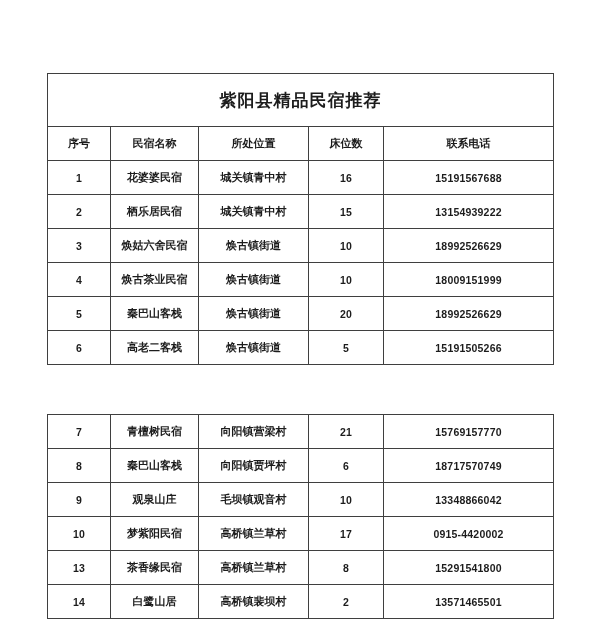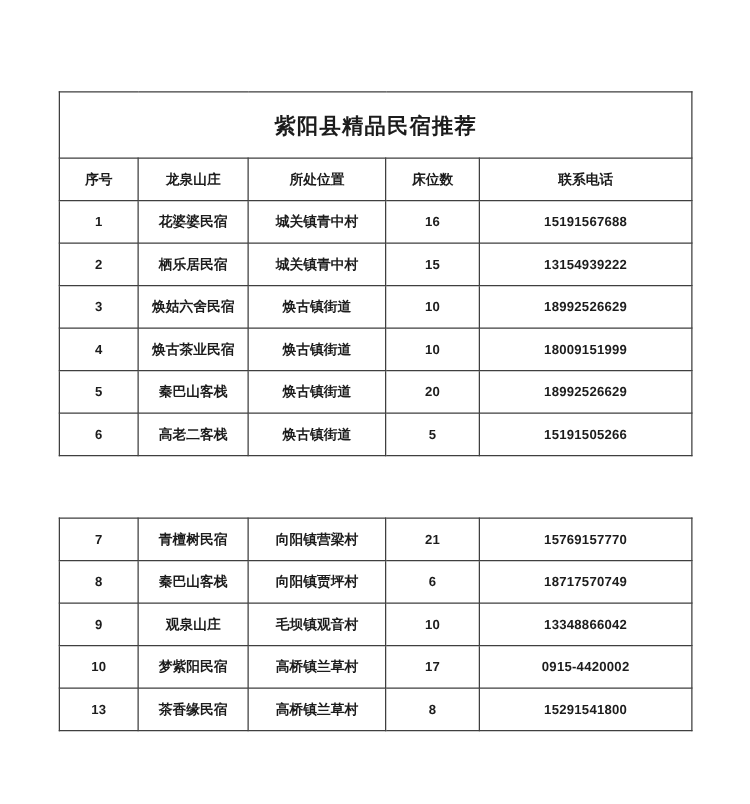--- a/index.html
+++ b/index.html
@@ -82,21 +82,21 @@
         <col class="c-loc">
         <col class="c-beds">
         <col class="c-phone">
     </colgroup>
     <thead>
       <tr>
         <td class="title-cell" colspan="5">紫阳县精品民宿推荐</td>
       </tr>
       <tr class="header-row">
         <th>序号</th>
-        <th>龙泉山庄</th>
+        <th>民宿名称</th>
         <th>所处位置</th>
         <th>床位数</th>
         <th>联系电话</th>
       </tr>
     </thead>
     <tbody>
         <tr>
           <td class="num">1</td>
           <td class="cn">花婆婆民宿</td>
           <td class="cn">城关镇青中村</td>
@@ -180,16 +180,23 @@
           <td class="num">17</td>
           <td class="num">0915-4420002</td>
         </tr>
         <tr>
           <td class="num">13</td>
           <td class="cn">茶香缘民宿</td>
           <td class="cn">高桥镇兰草村</td>
           <td class="num">8</td>
           <td class="num">15291541800</td>
         </tr>
+        <tr>
+          <td class="num">14</td>
+          <td class="cn">白鹭山居</td>
+          <td class="cn">高桥镇裴坝村</td>
+          <td class="num">2</td>
+          <td class="num">13571465501</td>
+        </tr>
       </tbody>
   </table>
 
 </div>
 
 </body></html>

